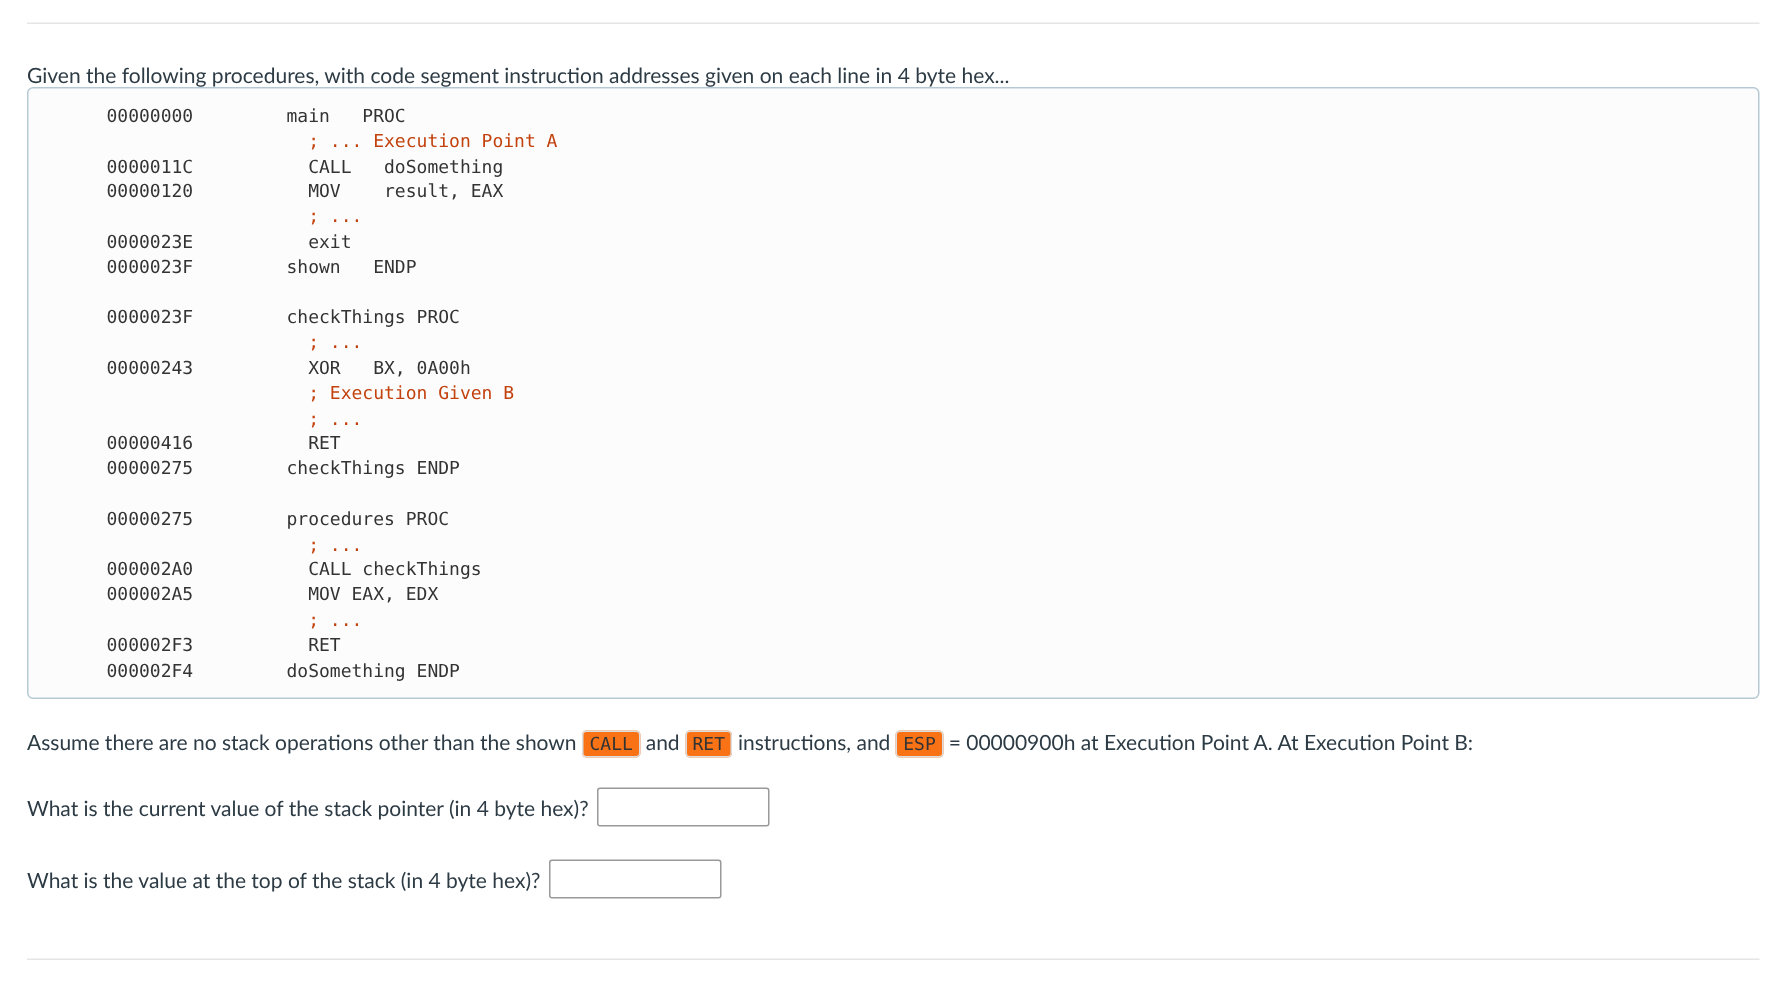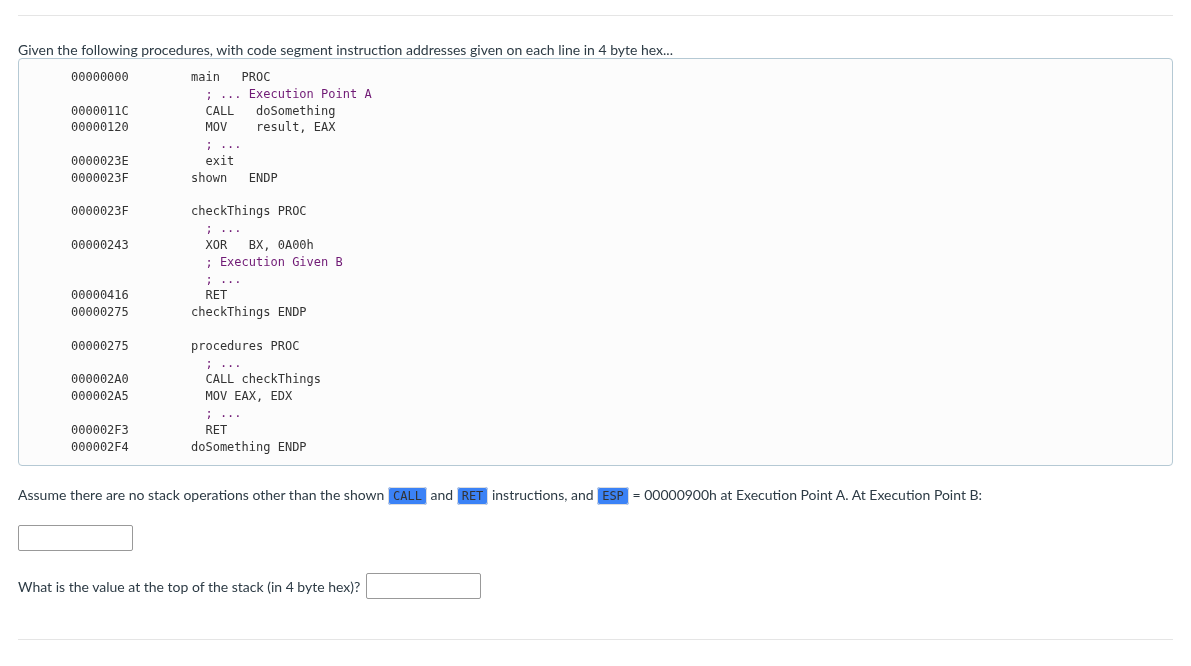--- a/index.html
+++ b/index.html
@@ -32,29 +32,29 @@
     background: #fcfcfc;
     padding: 10px 12px;
     font-family: "Consolas", "Menlo", monospace;
     font-size: 12px;
     line-height: 1.4;
     white-space: pre;
     color: #333;
     margin-bottom: 20px;
   }
   .addr { color: #333; display: inline-block; width: 120px; margin-left: 40px; }
-  .cmt  { color: #701a75; text-align: right; }
+  .cmt  { color: #c2410c; text-align: right; }
   .para {
     font-size: 14px;
     margin: 18px 0;
   }
   .inline-code {
     font-family: "Consolas", "Menlo", monospace;
     font-size: 12px;
-    background: #3b82f6;
+    background: #f97316;
     border: 1px solid #ddd;
     border-radius: 3px;
     padding: 1px 4px;
     color: #333;
   }
   .question-line {
     font-size: 14px;
     margin: 22px 0;
     display: flex;
     align-items: center;
@@ -98,20 +98,21 @@
 <span class="addr">000002A5</span><span>  MOV EAX, EDX</span>
 <span class="addr"></span><span class="cmt">  ; ...</span>
 <span class="addr">000002F3</span><span>  RET</span>
 <span class="addr">000002F4</span><span>doSomething ENDP</span></div>
 
 <div class="para">
   <span>Assume there are no stack operations other than the shown </span><span class="inline-code">CALL</span><span> and </span><span class="inline-code">RET</span><span> instructions, and </span><span class="inline-code">ESP</span><span> = 00000900h at Execution Point A. At Execution Point B:</span>
 </div>
 
 <div class="question-line">
+  <span>What is the current value of the stack pointer (in 4 byte hex)?</span>
   <input class="answer" type="text" style="">
 </div>
 
 <div class="question-line">
   <span>What is the value at the top of the stack (in 4 byte hex)?</span>
   <input class="answer" type="text" style="">
 </div>
 
 <hr class="bottom">
 

